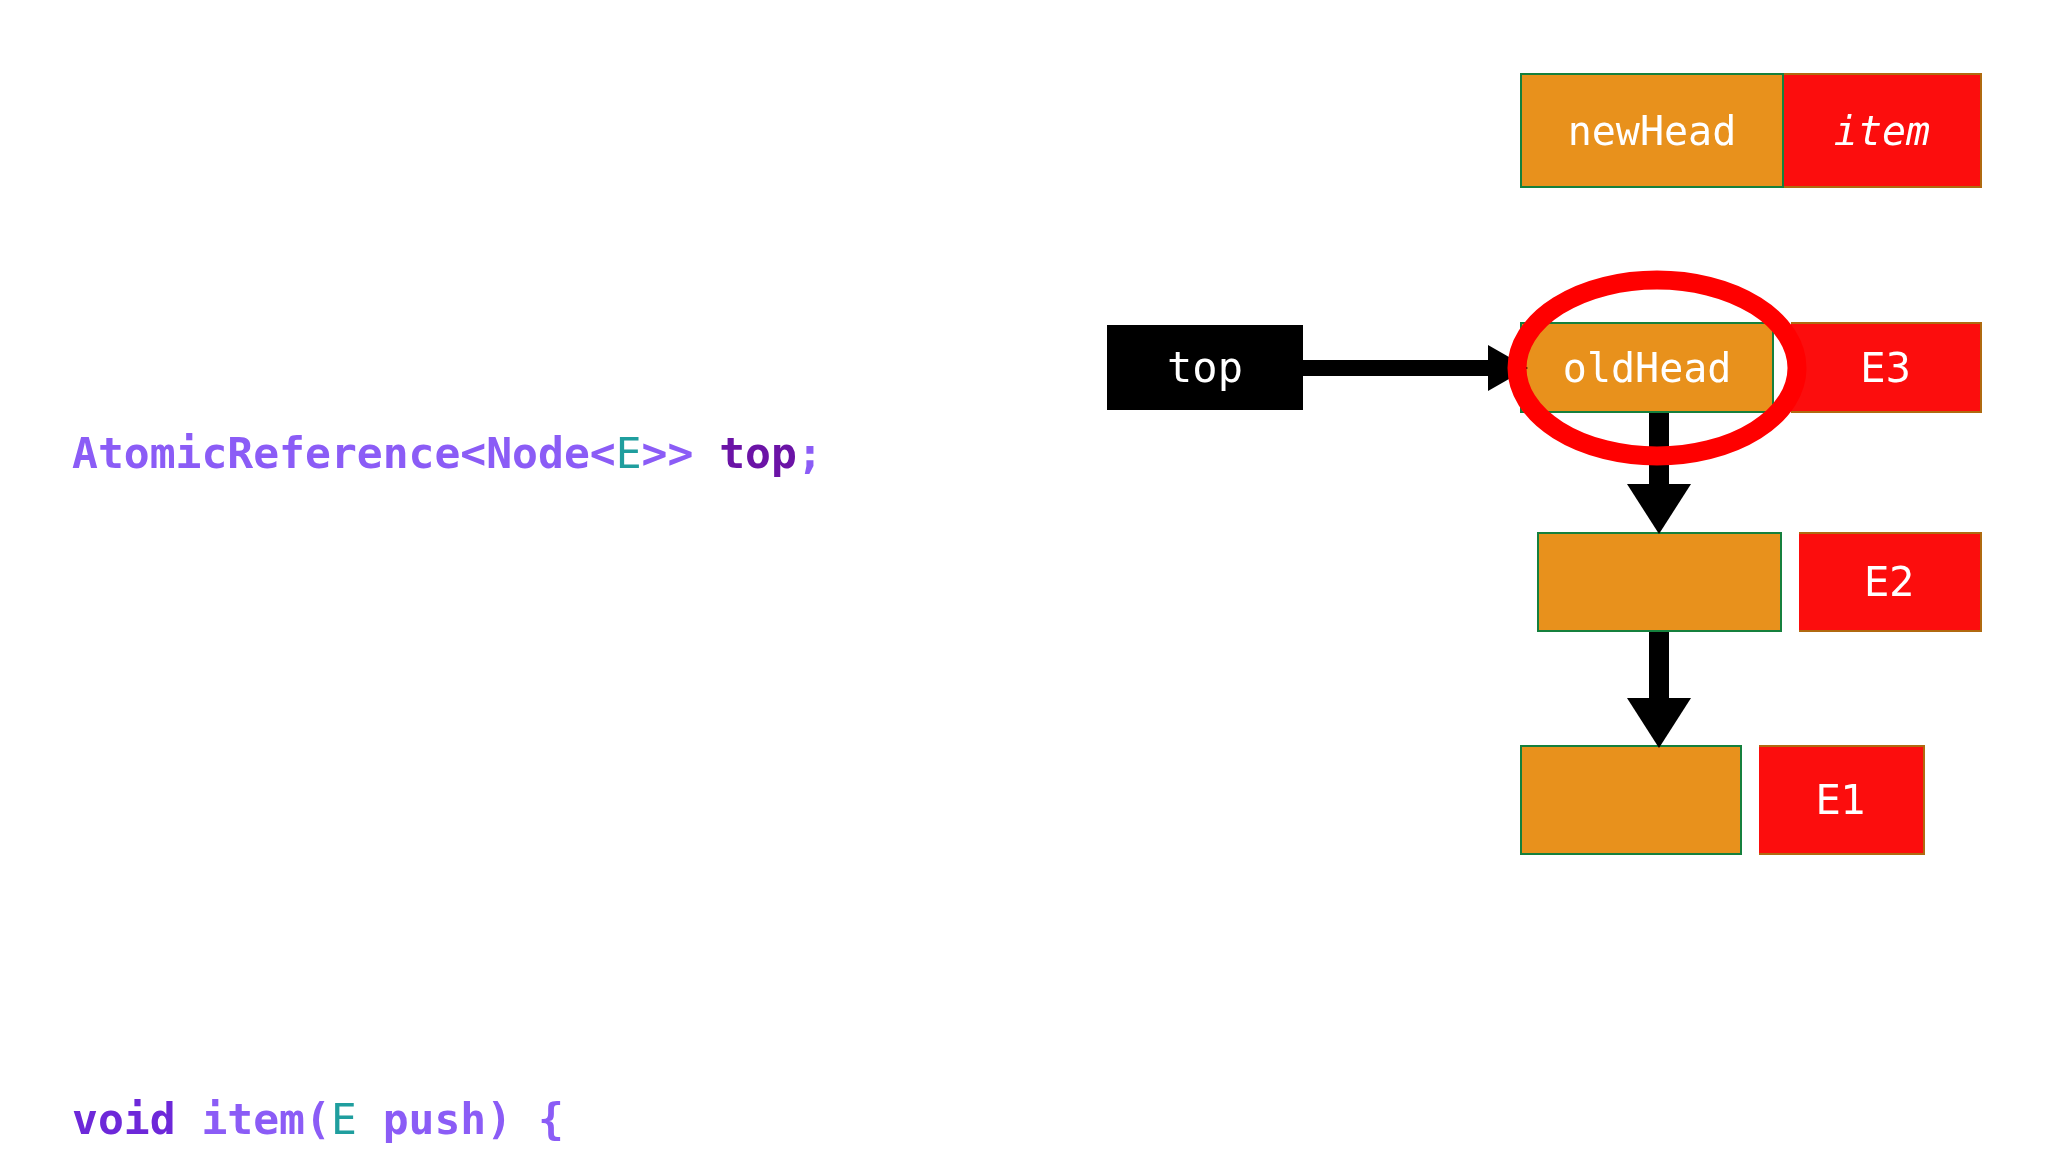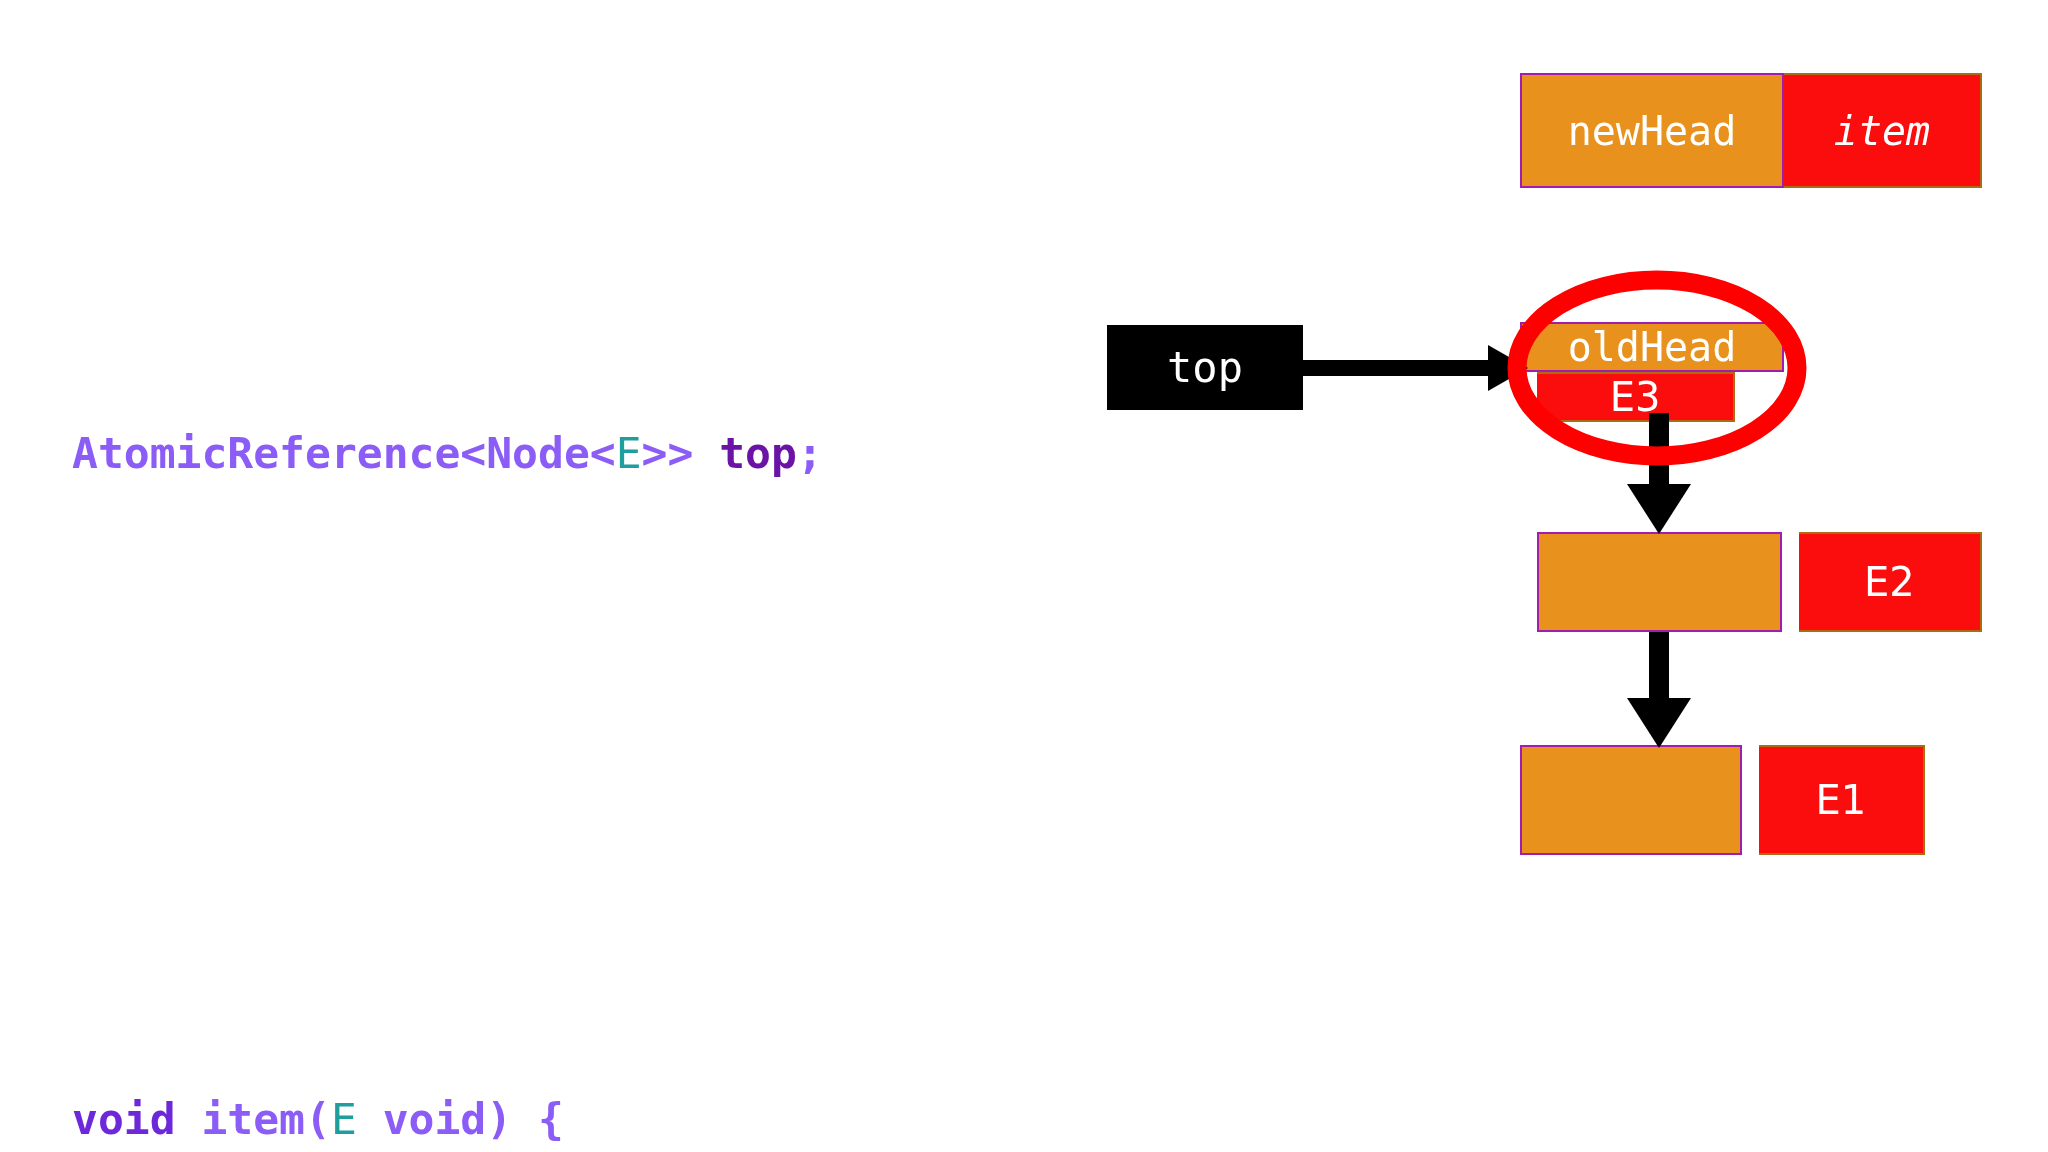--- a/index.html
+++ b/index.html
@@ -42,21 +42,21 @@
     width: 2048px; height: 1152px;
     pointer-events: none;
   }
   .node-box {
     position: absolute;
     display: flex;
     box-sizing: border-box;
   }
   .node-ptr {
     background: #e8911c;
-    border: 2px solid #a21caf;
+    border: 2px solid #15803d;
     box-sizing: border-box;
     display: flex;
     align-items: center;
     justify-content: center;
     color: #ffffff;
     font-family: "DejaVu Sans Mono", monospace;
     font-size: 40px;
   }
   .node-val {
     background: #fc0d0d;
@@ -87,21 +87,21 @@
     font-size: 42px;
   }
 </style>
 </head>
 <body>
 
 <div id="code-panel">
   <div class="code-line"><span class="tok-plain">AtomicReference&lt;Node&lt;</span><span class="tok-type">E</span><span class="tok-plain">&gt;&gt; </span><span class="tok-field">top</span><span class="tok-plain">;</span></div>
   <div class="code-line blank-line">&nbsp;</div>
   <div class="code-line blank-line">&nbsp;</div>
-  <div class="code-line"><span class="tok-kw">void</span><span class="tok-plain"> item(</span><span class="tok-type">E</span><span class="tok-plain"> void) {</span></div>
+  <div class="code-line"><span class="tok-kw">void</span><span class="tok-plain"> item(</span><span class="tok-type">E</span><span class="tok-plain"> push) {</span></div>
   
   
   
   
   
   
   
 </div>
 
 <div id="top-box">
@@ -110,21 +110,21 @@
 
 <div class="node-box" style="left:1520px; top:73px; width:462px; height:115px;">
   <div class="node-ptr" style="width:264px; height:115px;">
     <span>newHead</span>
   </div>
   <div class="node-val" style="width:198px; height:115px;font-style:italic;">
     <span>item</span>
   </div>
 </div>
 
-<div class="node-box" style="left:1520px; top:322px; width:462px; height:91px;flex-direction:column;">
+<div class="node-box" style="left:1520px; top:322px; width:462px; height:91px;">
   <div class="node-ptr" style="width:264px; height:91px;">
     <span>oldHead</span>
   </div>
   <div class="node-val sans" style="width:198px; height:91px;">
     <span>E3</span>
   </div>
 </div>
 
 <div class="node-box" style="left:1520px; top:532px; width:462px; height:100px;padding-left:17px;">
   <div class="node-ptr" style="width:264px; height:100px;">

